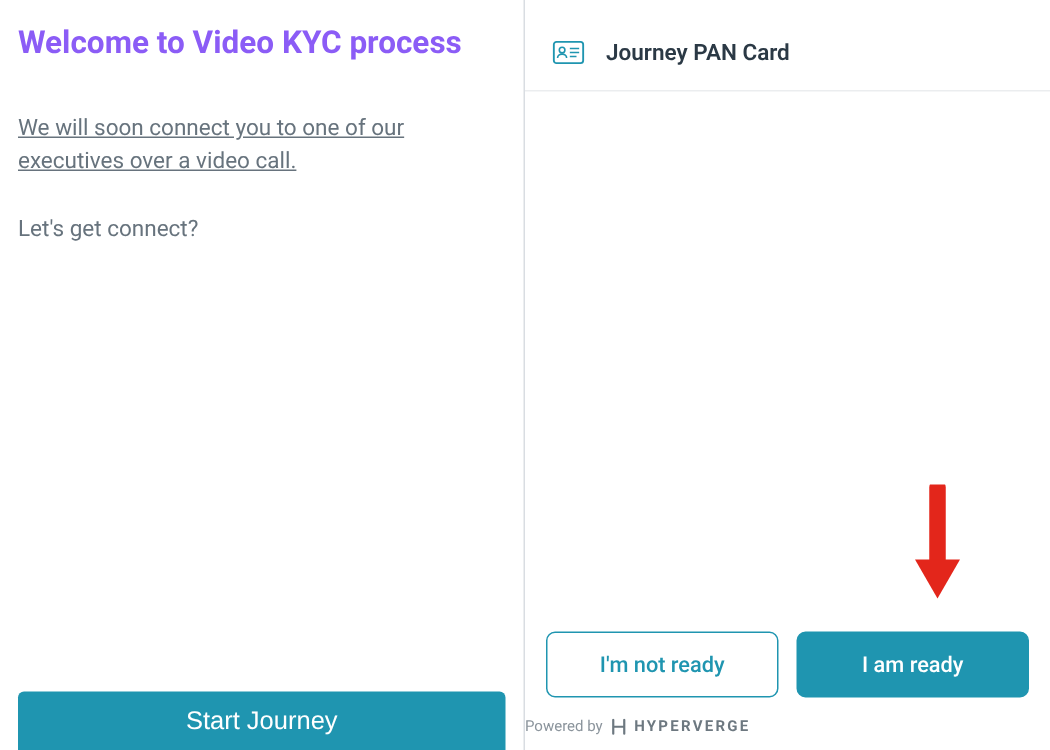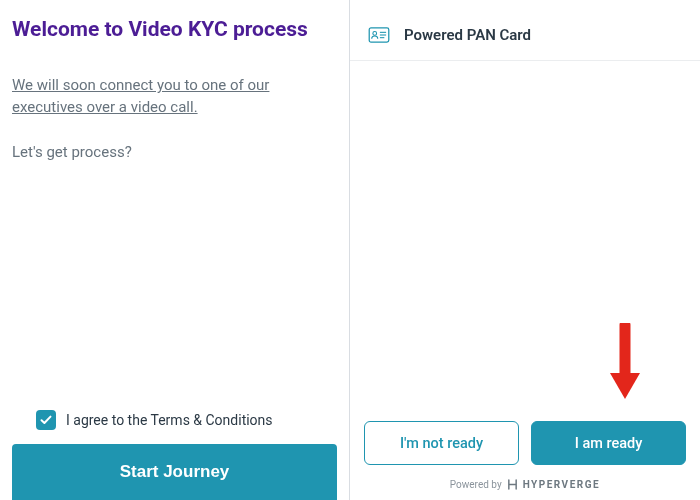--- a/index.html
+++ b/index.html
@@ -1,76 +1,68 @@
 <!DOCTYPE html>
 <html><head>
 <meta charset="utf-8">
 <style>
   * { box-sizing: border-box; margin: 0; padding: 0; }
   html, body { width: 700px; height: 500px; font-family: -apple-system, BlinkMacSystemFont, "Segoe UI", Roboto, Arial, sans-serif; background: #fff; }
   .wrap { display: flex; width: 700px; height: 500px; }
   .panel { height: 100%; position: relative; background: #fff; }
   .left { width: 350px; border-right: 1px solid #d9dde2; padding: 0 12px; display: flex; flex-direction: column; }
   .right { width: 350px; display: flex; flex-direction: column; }
-  .left h1 { font-size: 21px; font-weight: 700; color: #4c1d95; margin-top: 16px; margin-bottom: 32px; line-height: 1.3; }
+  .left h1 { font-size: 21px; font-weight: 700; color: #8b5cf6; margin-top: 16px; margin-bottom: 32px; line-height: 1.3; }
   .left .body1 { font-size: 15px; color: #67737d; line-height: 1.45; margin-bottom: 24px; text-decoration: underline; }
   .left .body2 { font-size: 15px; color: #67737d; }
   .left .spacer { flex: 1; }
   .consent { display: flex; align-items: center; gap: 10px; margin-bottom: 14px; padding-left: 24px; }
   .chk { width: 20px; height: 20px; border-radius: 4px; background: #1f95b0; display: flex; align-items: center; justify-content: center; flex-shrink: 0; }
   .chk svg { width: 12px; height: 12px; }
   .consent-label { font-size: 14px; color: #2b3945; }
-  .start-btn { width: 100%; height: 56px; background: #1f95b0; color: #fff; border: none; font-size: 17px; font-weight: 700; border-radius: 4px 4px 0 0; display: flex; align-items: center; justify-content: center; }
+  .start-btn { width: 100%; height: 39px; background: #1f95b0; color: #fff; border: none; font-size: 17px; font-weight: 400; border-radius: 4px 4px 0 0; display: flex; align-items: center; justify-content: center; }
   .right .hdr { padding: 0 18px 16px 18px; border-bottom: 1px solid #ebedef; box-shadow: 0 3px 6px rgba(0,0,0,0.04); }
   .right h2 { font-size: 20px; font-weight: 700; color: #2b3945; margin-top: 4px; margin-bottom: 14px; }
   .right .sub { font-size: 14px; color: #7a858e; }
   .item-row { display: flex; align-items: center; gap: 14px; padding: 16px 18px; border-bottom: 1px solid #ebedef; margin-top: 10px; }
   .id-icon { width: 22px; height: 16px; flex-shrink: 0; }
   .item-label { font-size: 15px; font-weight: 600; color: #2b3945; }
   .right .grow { flex: 1; position: relative; }
   .arrow { position: absolute; right: 58px; bottom: 8px; width: 34px; height: 80px; }
   .btn-row { display: flex; gap: 12px; padding: 10px 14px 8px 14px; }
   .btn { flex: 1; height: 44px; border-radius: 6px; font-size: 14.5px; font-weight: 500; display: flex; align-items: center; justify-content: center; cursor: pointer; }
   .btn-outline { background: #fff; border: 1.5px solid #1f95b0; color: #1f95b0; }
   .btn-fill { background: #1f95b0; border: 1.5px solid #1f95b0; color: #ffffff; }
-  .footer { text-align: center; padding: 6px 0 10px 0; font-size: 10px; color: #8b949c; display: flex; align-items: center; justify-content: center; gap: 5px; }
+  .footer { text-align: center; padding: 6px 0 10px 0; font-size: 10px; color: #8b949c; display: flex; align-items: center; gap: 5px; }
   .footer .brand { font-size: 10px; letter-spacing: 1.5px; color: #6d7880; font-weight: 700; }
   .hv-logo { width: 11px; height: 11px; }
 </style>
 </head>
 <body>
 
 <div class="wrap">
   <div class="panel left">
     <h1>Welcome to Video KYC process</h1>
     <p class="body1">We will soon connect you to one of our executives over a video call.</p>
-    <p class="body2">Let's get process?</p>
+    <p class="body2">Let's get connect?</p>
     <div class="spacer"></div>
-    <div class="consent">
-      <span class="chk">
-        <svg viewBox="0 0 12 12">
-            <path d="M1.5 6.2 L4.4 9 L10.5 2.6" stroke="#fff" stroke-width="2" fill="none" stroke-linecap="round" stroke-linejoin="round"></path>
-          </svg>
-      </span>
-      <span class="consent-label">I agree to the Terms &amp; Conditions</span>
-    </div>
     <button class="start-btn">Start Journey</button>
   </div>
 
   <div class="panel right">
     <div class="item-row">
       <svg class="id-icon" viewBox="0 0 24 18">
         <rect x="1" y="1" width="22" height="16" rx="2" stroke="#1f95b0" stroke-width="1.4" fill="none"></rect>
         <circle cx="7.2" cy="7.2" r="2.1" stroke="#1f95b0" stroke-width="1.2" fill="none"></circle>
         <path d="M3.8 13.2c0-1.9 1.6-3 3.4-3s3.4 1.1 3.4 3" stroke="#1f95b0" stroke-width="1.2" fill="none"></path>
         <line x1="13" y1="6" x2="20" y2="6" stroke="#1f95b0" stroke-width="1.2"></line>
         <line x1="13" y1="9" x2="20" y2="9" stroke="#1f95b0" stroke-width="1.2"></line>
         <line x1="13" y1="12" x2="18" y2="12" stroke="#1f95b0" stroke-width="1.2"></line>
       </svg>
-      <span class="item-label">Powered PAN Card</span>
+      <span class="item-label">Journey PAN Card</span>
     </div>
     <div class="grow">
       <svg class="arrow" viewBox="0 0 34 80">
         <line x1="17" y1="2" x2="17" y2="56" stroke="#e3261b" stroke-width="11" stroke-linecap="round"></line>
         <path d="M2 50 L17 76 L32 50 Z" fill="#e3261b"></path>
       </svg>
     </div>
     <div class="btn-row">
       <div class="btn btn-outline">I'm not ready</div>
       <div class="btn btn-fill">I am ready</div>

